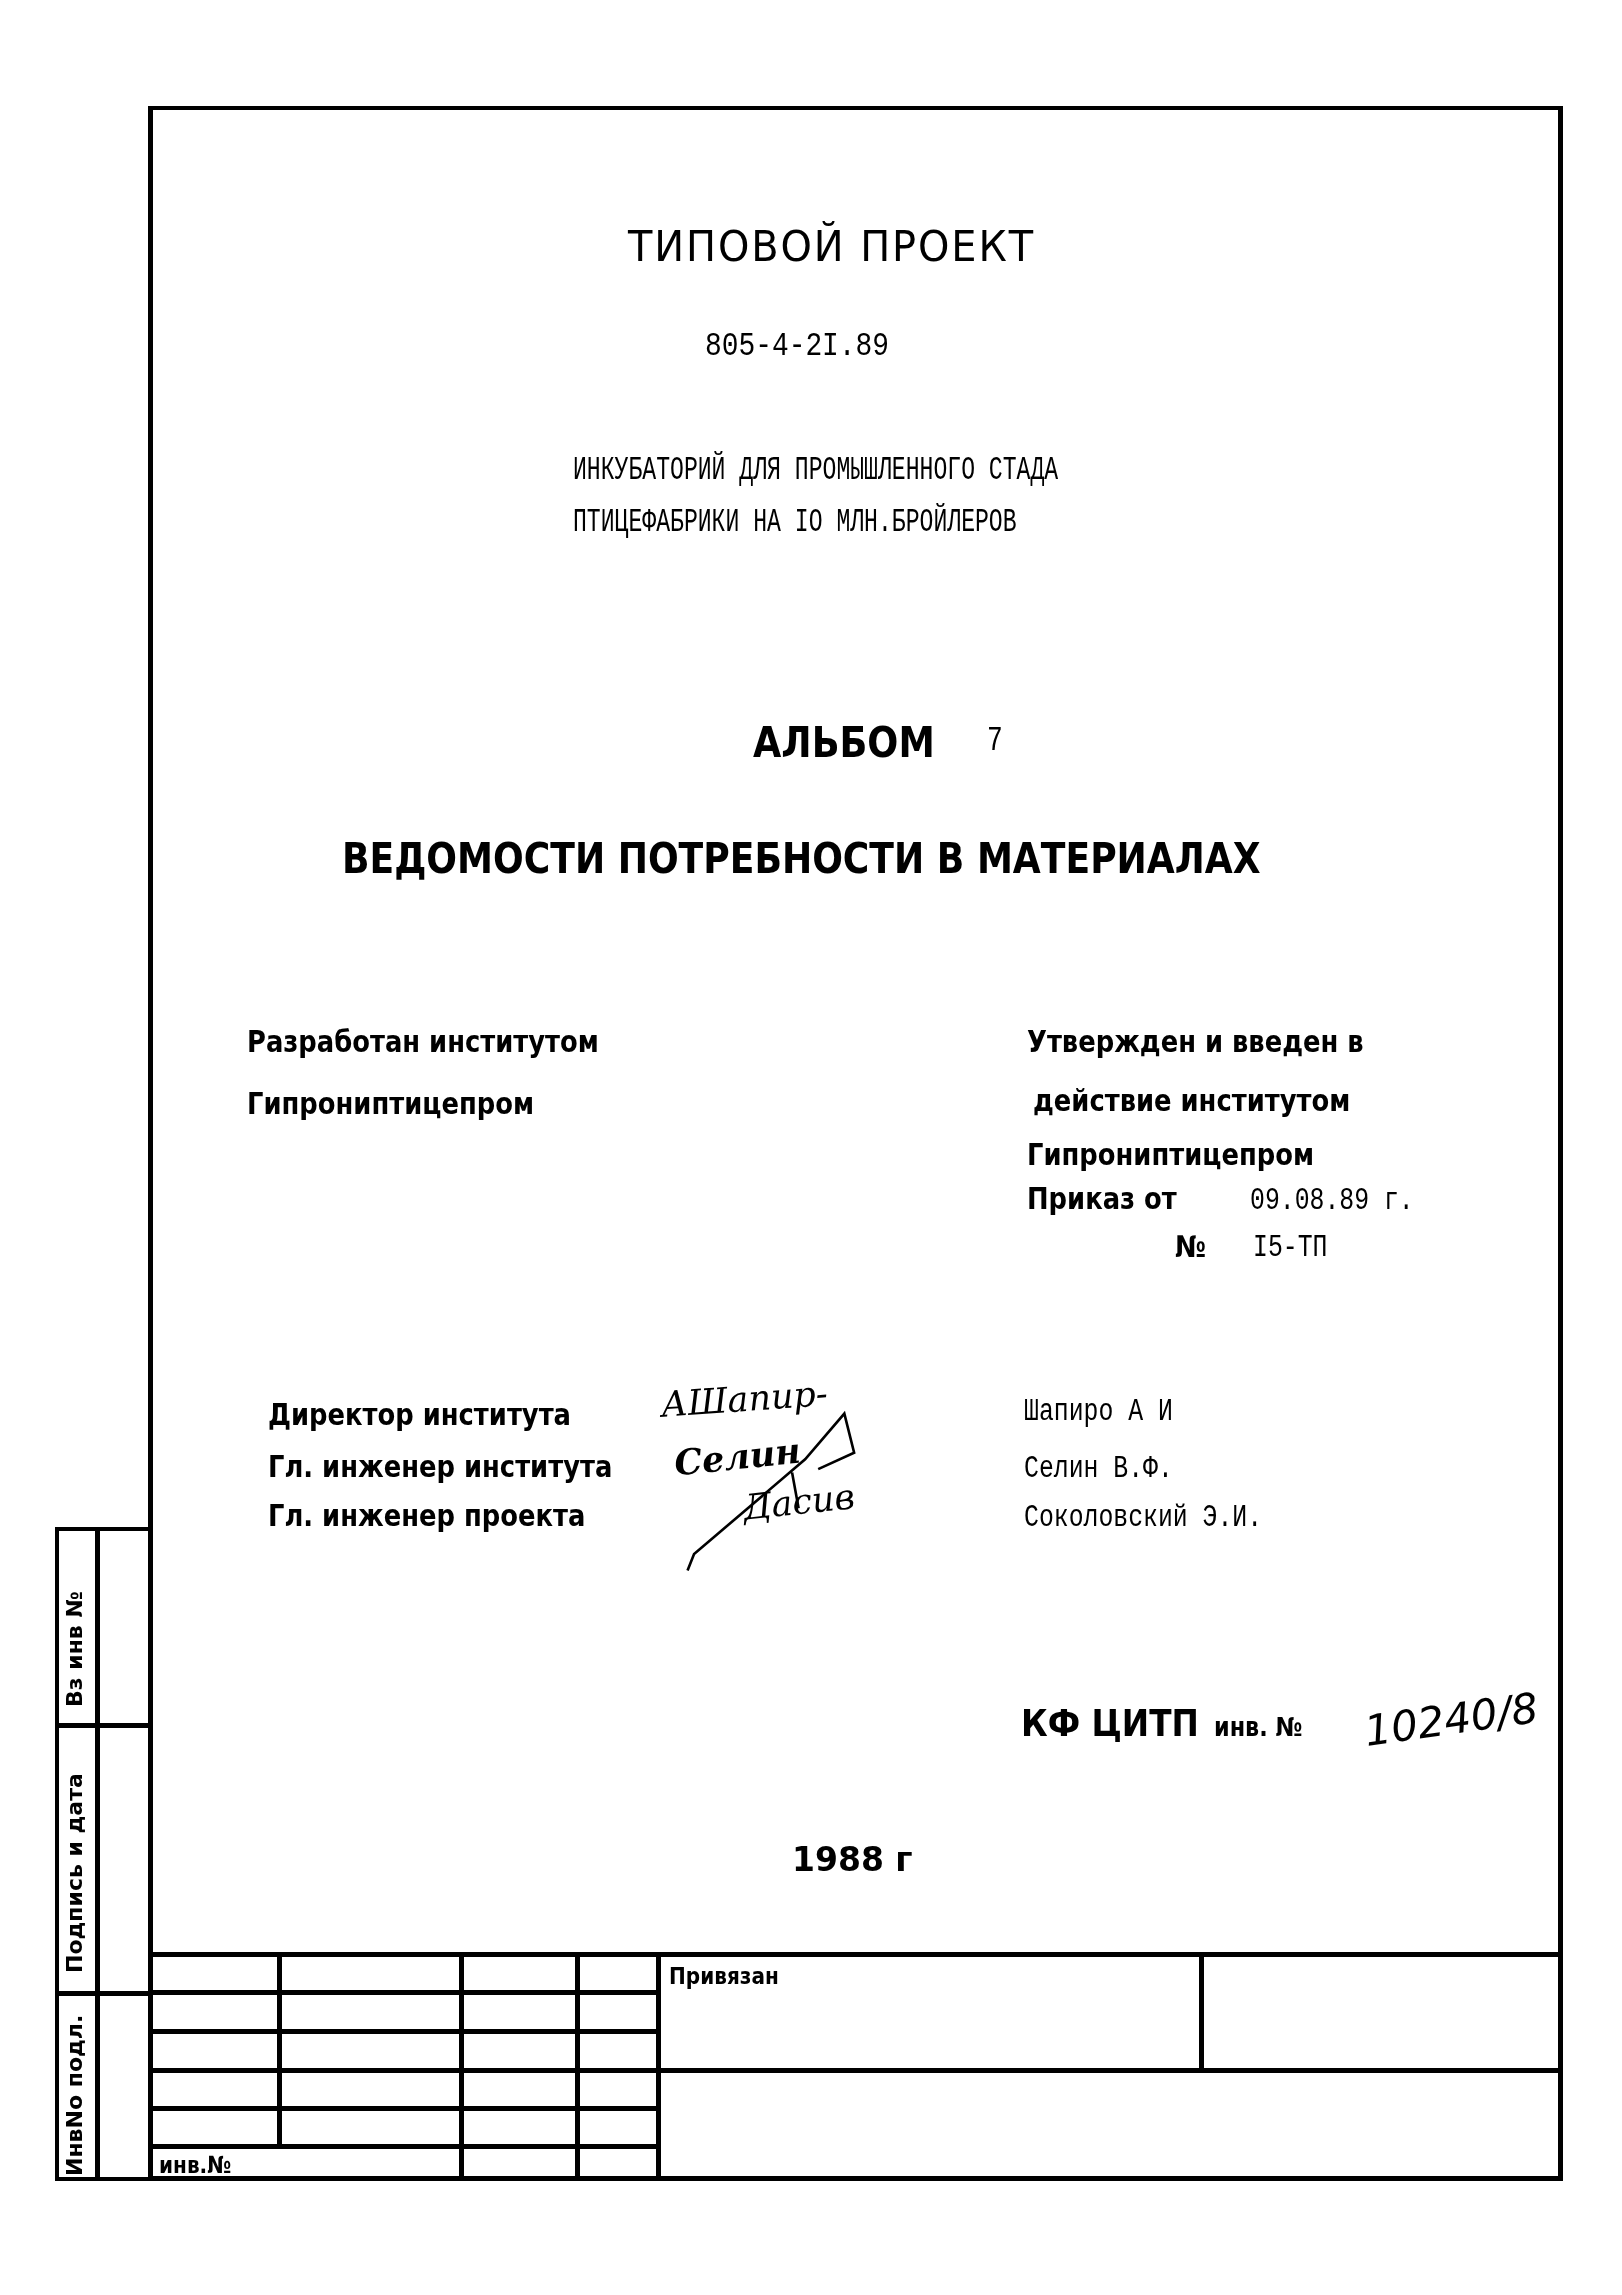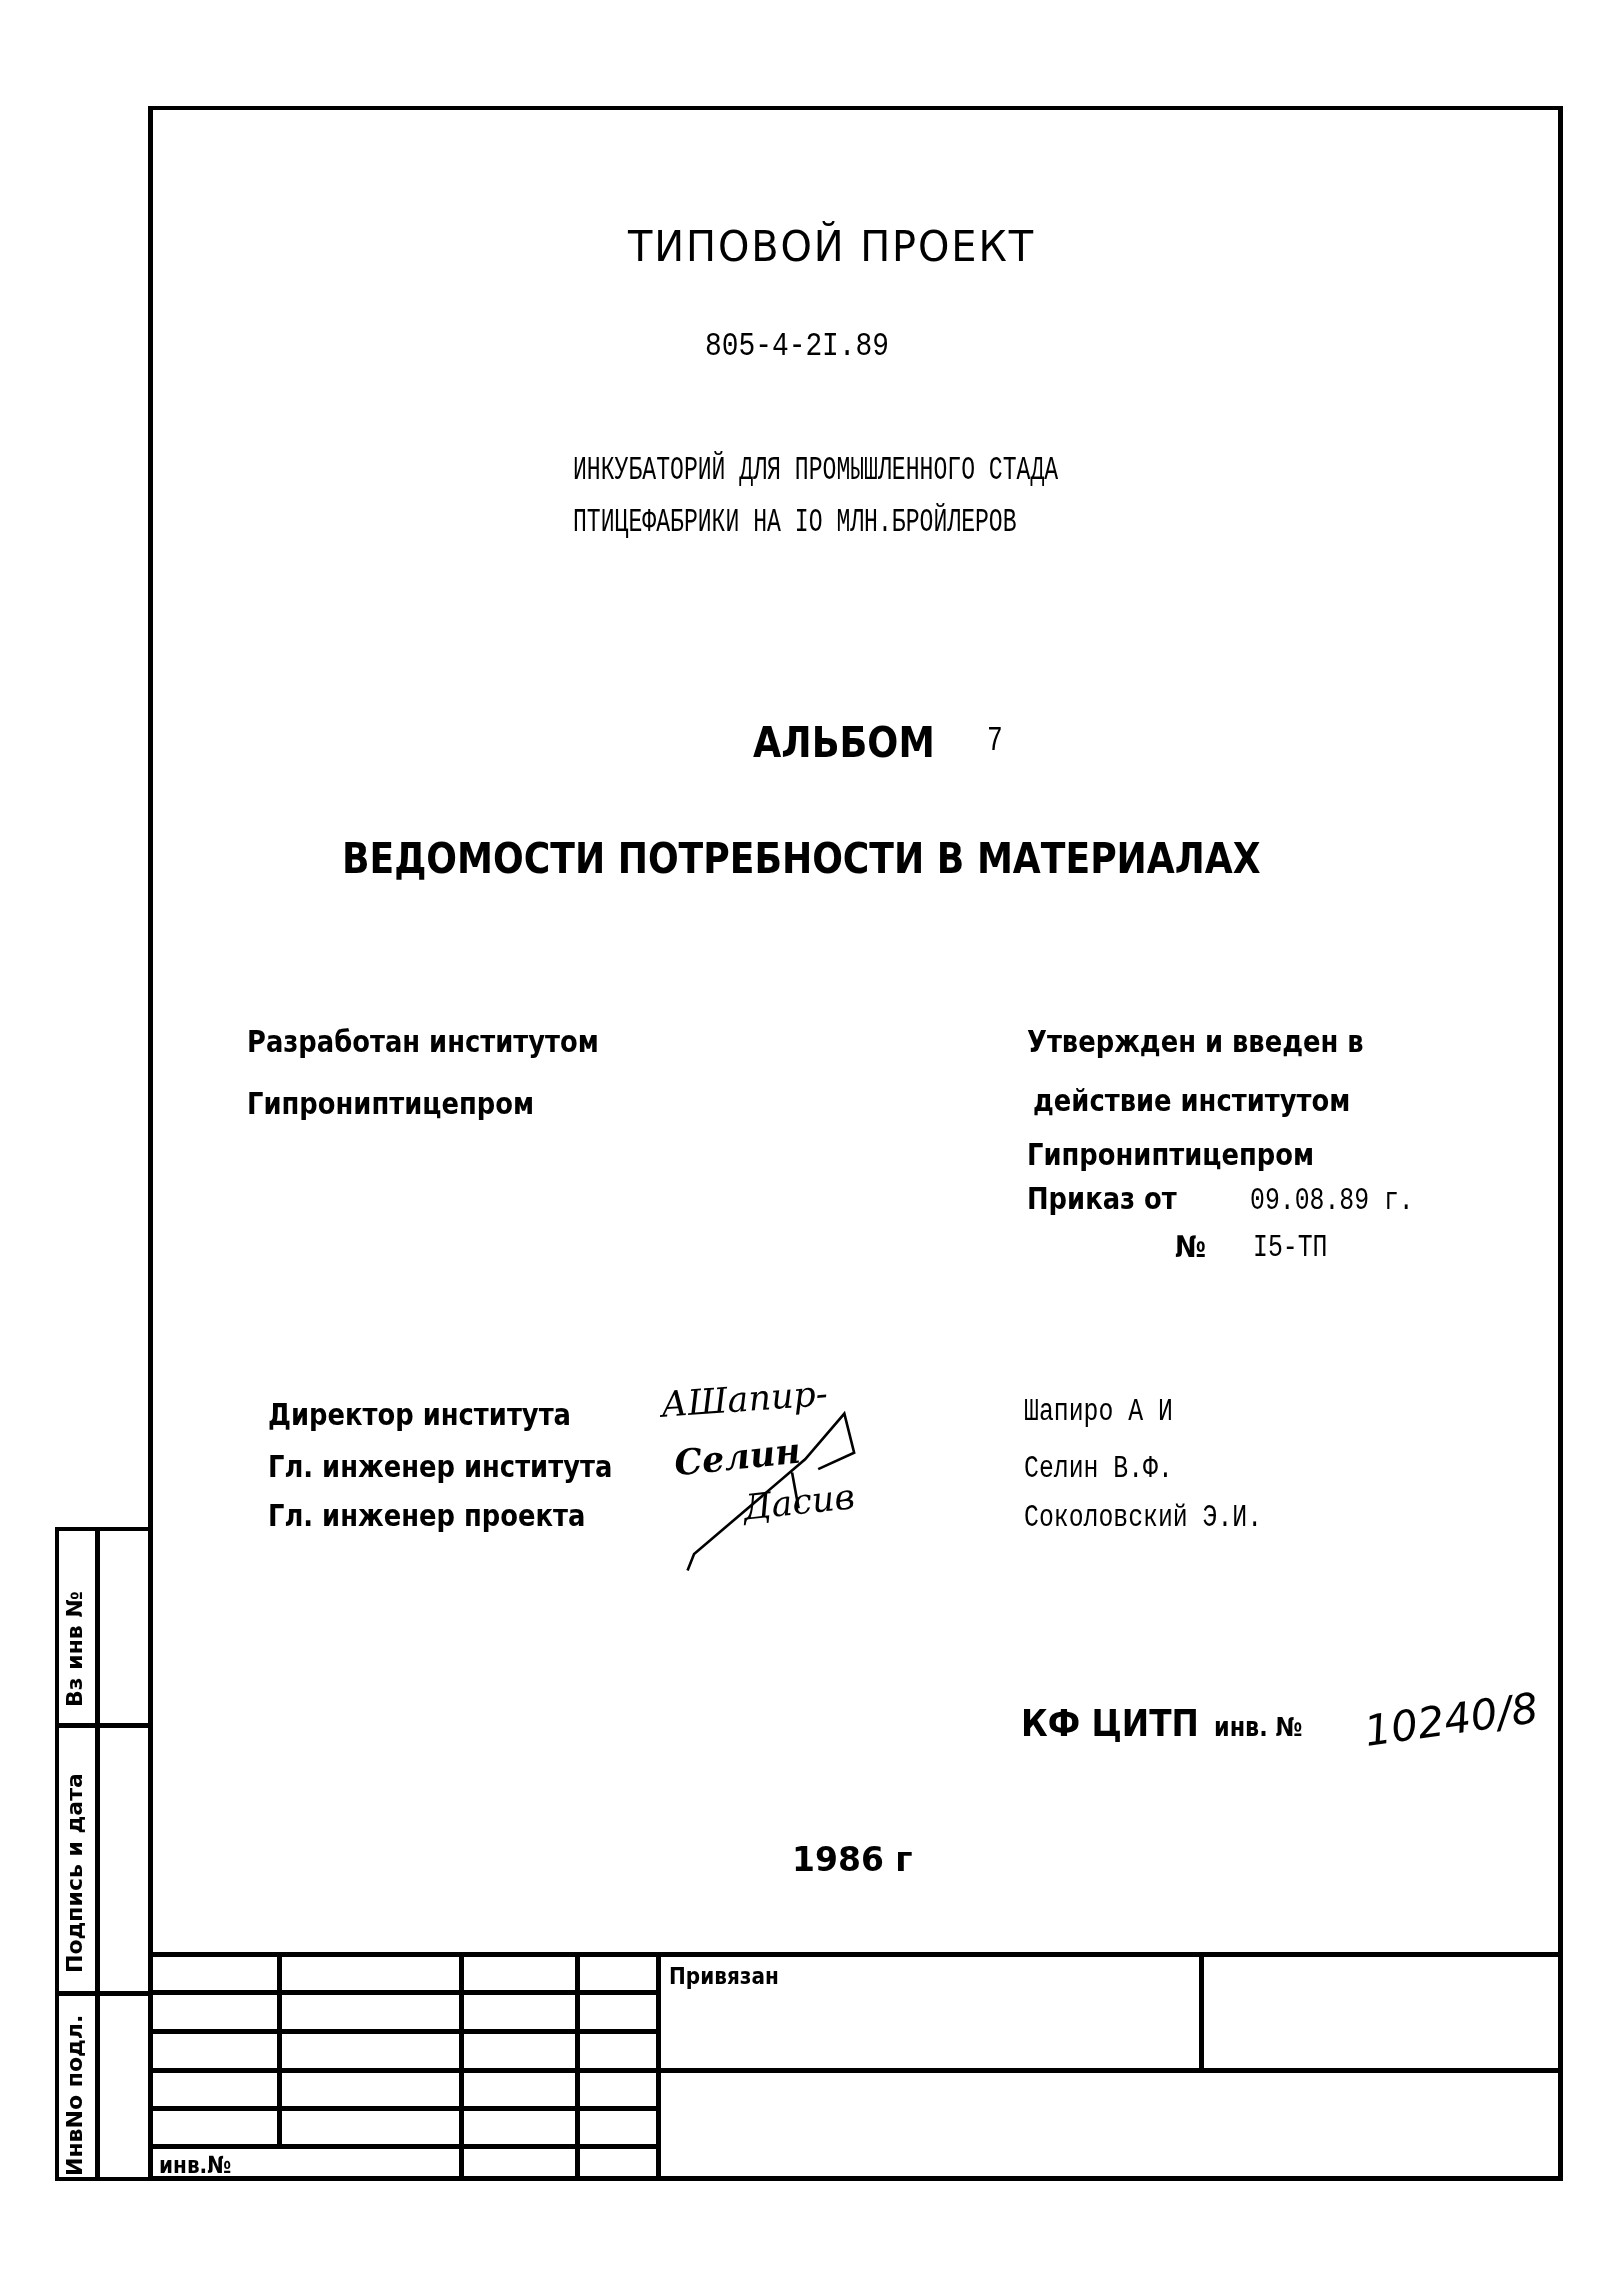--- a/index.html
+++ b/index.html
@@ -70,21 +70,21 @@
     <path d="M10 250 L20 225 L190 80 L250 10 L265 70 L210 95 M170 100 L180 155" stroke="#000" stroke-width="4" fill="none"></path>
   </svg>
 </div>
 
 <div class="abs" style="left:1021px; top:1701px; white-space:nowrap;">
   <span class="sans" style="font-size:38px; font-weight:bold; display:inline-block; transform:scaleX(0.86); transform-origin:left top;">КФ ЦИТП</span>
 </div>
 <div class="abs sans" style="left:1214px; top:1712px; font-size:26px; font-weight:bold; white-space:nowrap; transform:scaleX(0.86); transform-origin:left top;">инв. №</div>
 <div class="abs hand" style="left:1364px; top:1695px; transform: rotate(-8deg);">10240/8</div>
 
-<div class="abs sans" style="left:792px; top:1840px; font-size:33px; font-weight:bold; white-space:nowrap;">1986 г</div>
+<div class="abs sans" style="left:792px; top:1840px; font-size:33px; font-weight:bold; white-space:nowrap;">1988 г</div>
 
 <div>
   <div class="abs" style="left:55px; top:1527px; width:96px; height:654px; border:4.6px solid #000; border-right:none; box-sizing:border-box;"></div>
   <div class="line-v" style="left:95px; top:1527px; height:654px;"></div>
   <div class="line-h" style="left:55px; top:1723px; width:96px;"></div>
   <div class="line-h" style="left:55px; top:1991px; width:96px;"></div>
   <div class="strip-label" style="left:62px; top:1707px;">Вз инв №</div>
   <div class="strip-label" style="left:62px; top:1973px;">Подпись и дата</div>
   <div class="strip-label" style="left:62px; top:2176px;">ИнвNо подл.</div>
 </div>

